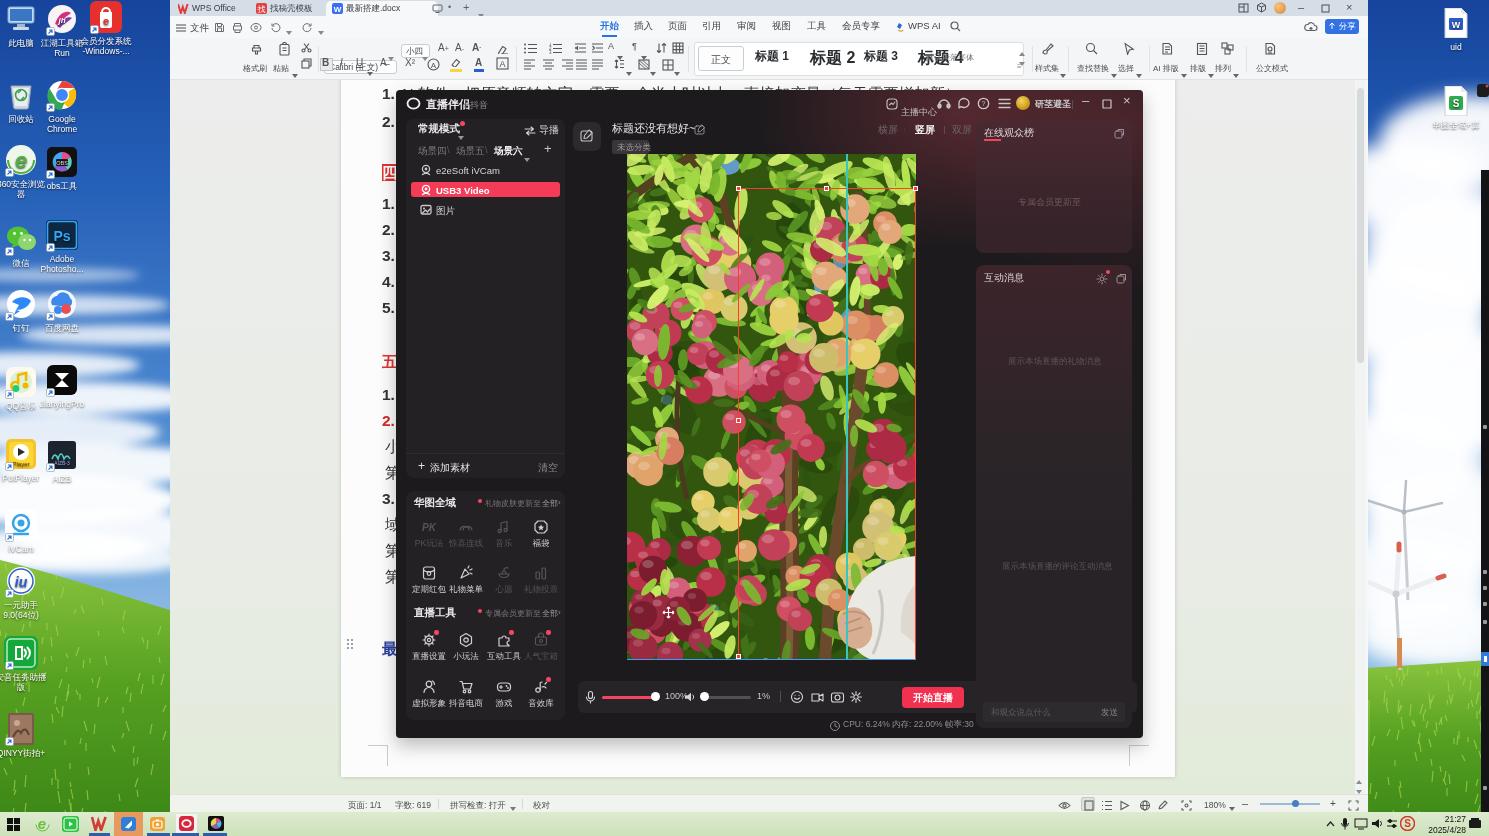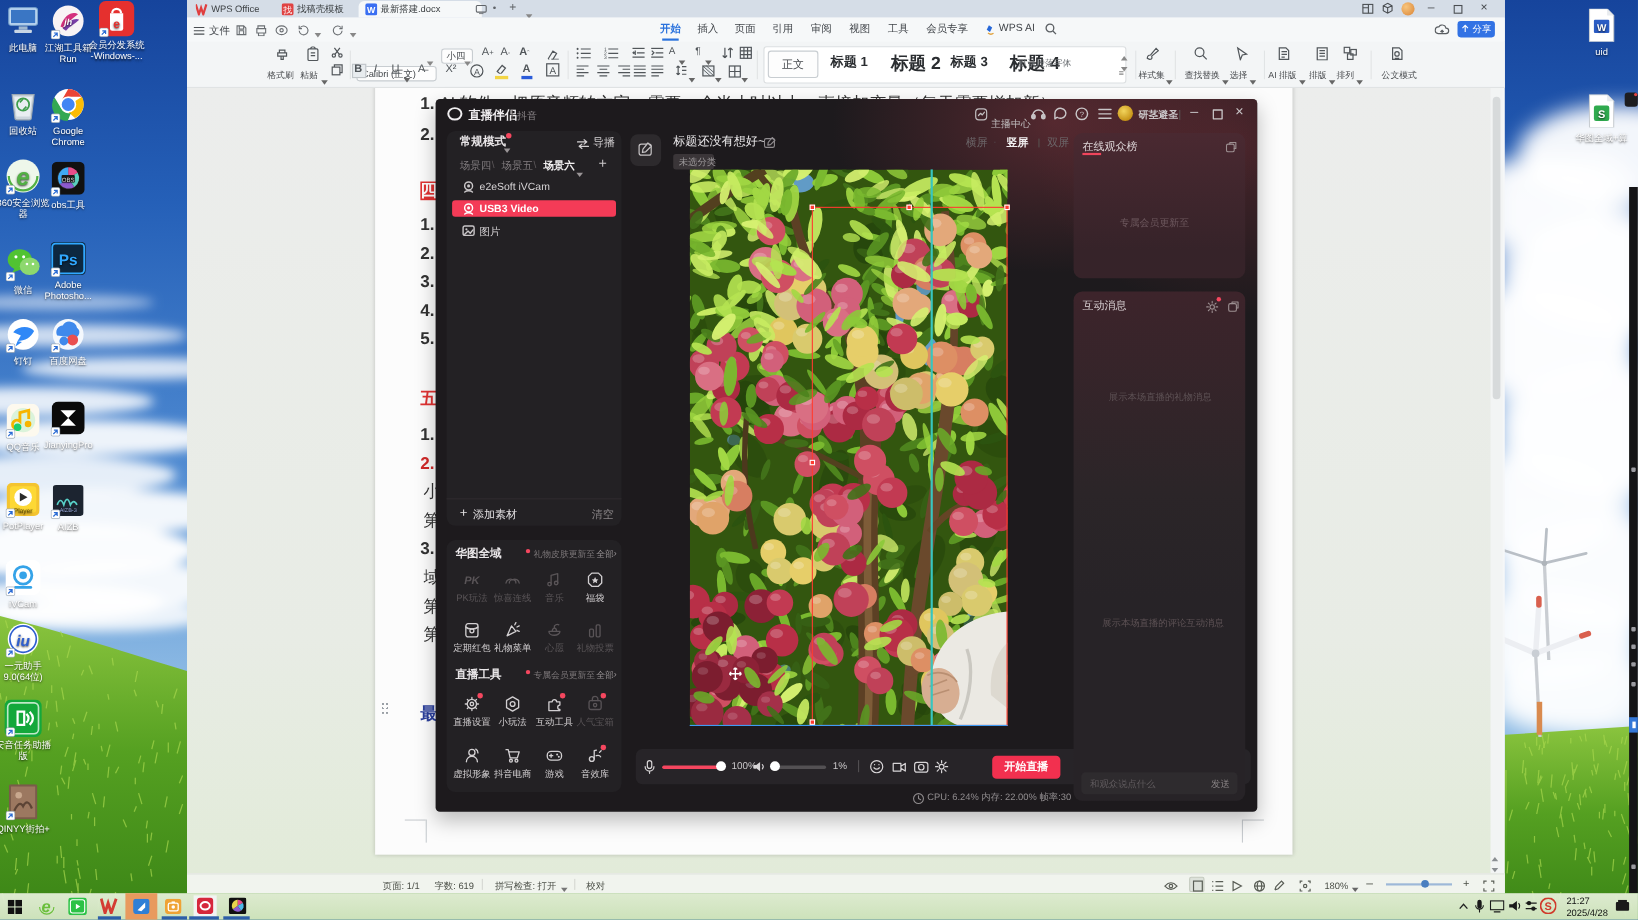--- a/index.html
+++ b/index.html
@@ -2265,17 +2265,17 @@
     </svg>
     <svg class="abs" style="left:1386px;top:6px" width="12" height="11" fill="none" stroke="#1a1a1a">
       <path d="M1 3 h10 M1 8 h10"></path>
       <circle cx="4" cy="3" r="1.5" fill="#1a1a1a"></circle>
       <circle cx="8" cy="8" r="1.5" fill="#1a1a1a"></circle>
     </svg>
     <svg class="abs" style="left:1400px;top:4px" width="15" height="15">
       <circle cx="7.5" cy="7.5" r="7" fill="none" stroke="#d03a2a" stroke-width="1.5"></circle>
       <text x="7.5" y="11" font-size="10" fill="#d03a2a" text-anchor="middle" font-weight="bold">S</text>
     </svg>
-    <div class="abs" style="left:1424px;top:2px;font-size:8.5px;color:#111;text-align:left;line-height:1.25;width:42px">21:27<br>2025/4/28</div>
+    <div class="abs" style="left:1424px;top:2px;font-size:8.5px;color:#111;text-align:right;line-height:1.25;width:42px">21:27<br>2025/4/28</div>
     <svg class="abs" style="left:1468px;top:6px" width="14" height="12" fill="#1a1a1a">
       <rect x="1" y="2" width="12" height="8" rx="1"></rect>
       <rect x="3" y="0" width="8" height="2"></rect>
     </svg>
   </div>
 </body></html>

